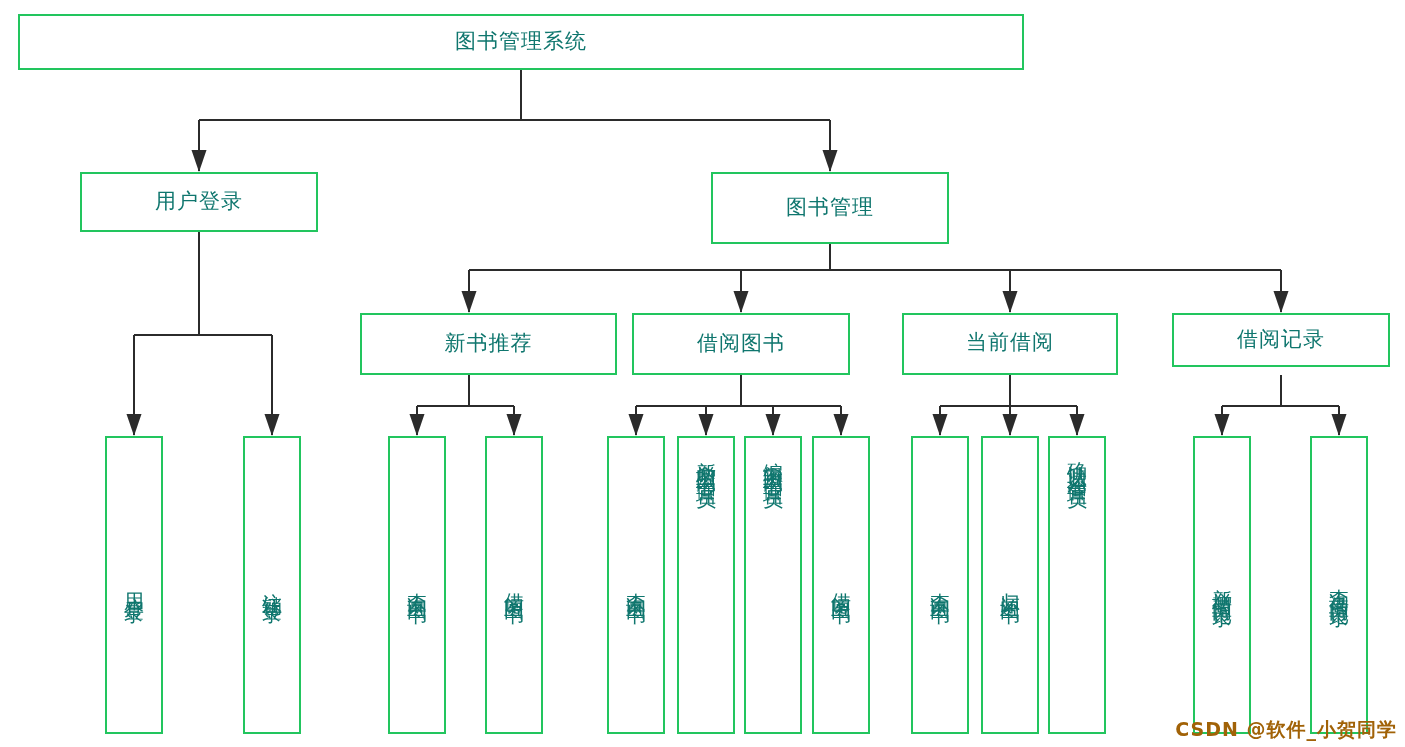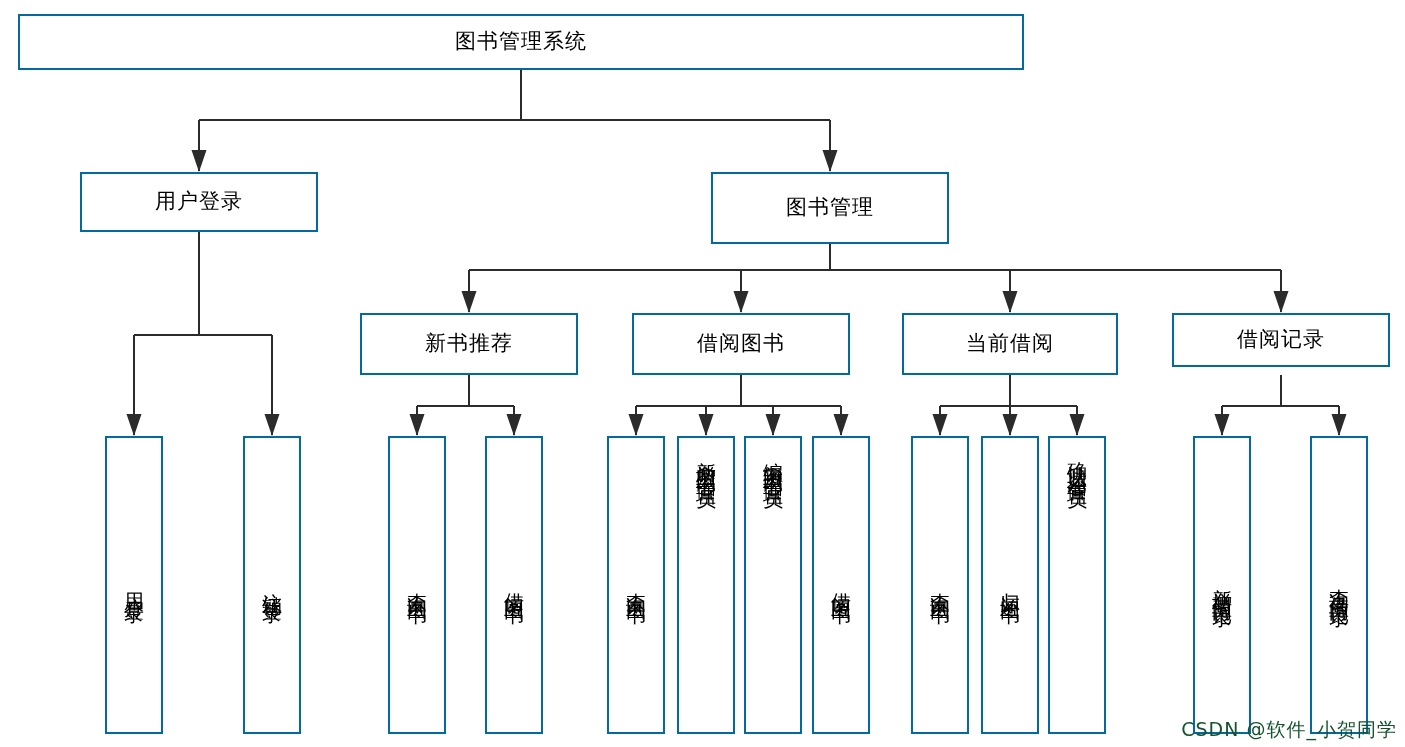--- a/index.html
+++ b/index.html
@@ -20,26 +20,26 @@
   #edges {
     position: absolute;
     left: 0;
     top: 0;
     width: 1405px;
     height: 747px;
   }
   .node {
     position: absolute;
     box-sizing: border-box;
-    border: 2px solid #0369a1;
+    border: 2px solid #22c55e;
     background: #ffffff;
     display: flex;
     align-items: center;
     justify-content: center;
-    color: #000000;
+    color: #0f766e;
   }
   .node.horiz {
     font-size: 21px;
     letter-spacing: 1px;
     line-height: 1.2;
   }
   .node.vert {
     writing-mode: vertical-rl;
     text-orientation: upright;
     font-size: 20px;
@@ -56,24 +56,25 @@
   .node-label {
     display: block;
     white-space: pre-wrap;
     text-align: center;
   }
   #watermark {
     position: absolute;
     right: 8px;
     bottom: 4px;
     font-size: 19px;
-    color: #14532d;
+    color: #a16207;
     letter-spacing: 1px;
     white-space: nowrap;
     pointer-events: none;
+    font-weight: bold;
   }
 </style>
 </head>
 <body>
 
 <div id="canvas">
   <svg id="edges" viewBox="0 0 1405 747" xmlns="http://www.w3.org/2000/svg">
       <line x1="521" y1="70" x2="521" y2="120" stroke="#2b2b2b" stroke-width="2.6" shape-rendering="crispEdges"></line>
       <line x1="199" y1="120" x2="830" y2="120" stroke="#2b2b2b" stroke-width="2.6" shape-rendering="crispEdges"></line>
       <line x1="199" y1="120" x2="199" y2="171" stroke="#2b2b2b" stroke-width="2.6" shape-rendering="crispEdges"></line>
@@ -130,27 +131,27 @@
   <div id="nodes">
       <div class="node horiz" style="left: 18px; top: 14px; width: 1006px; height: 56px;">
         <span class="node-label">图书管理系统</span>
       </div>
       <div class="node horiz" style="left: 80px; top: 172px; width: 238px; height: 60px;">
         <span class="node-label">用户登录</span>
       </div>
       <div class="node horiz" style="left: 711px; top: 172px; width: 238px; height: 72px;">
         <span class="node-label">图书管理</span>
       </div>
-      <div class="node horiz" style="left: 360px; top: 313px; width: 218px; height: 62px;">
+      <div class="node horiz" style="left: 360px; top: 313px; width: 257px; height: 62px;">
         <span class="node-label">新书推荐</span>
       </div>
       <div class="node horiz" style="left: 632px; top: 313px; width: 218px; height: 62px;">
         <span class="node-label">借阅图书</span>
       </div>
-      <div class="node horiz" style="left: 902px; top: 313px; width: 216px; height: 62px;">
+      <div class="node horiz" style="left: 902px; top: 313px; width: 216px; height: 62px; font-family: Liberation Mono, monospace;">
         <span class="node-label">当前借阅</span>
       </div>
       <div class="node horiz" style="left: 1172px; top: 313px; width: 218px; height: 54px;">
         <span class="node-label">借阅记录</span>
       </div>
       <div class="node vert" style="left: 105px; top: 436px; width: 58px; height: 298px;">
         <span class="node-label">用户登录</span>
       </div>
       <div class="node vert" style="left: 243px; top: 436px; width: 58px; height: 298px;">
         <span class="node-label">注销登录</span>

